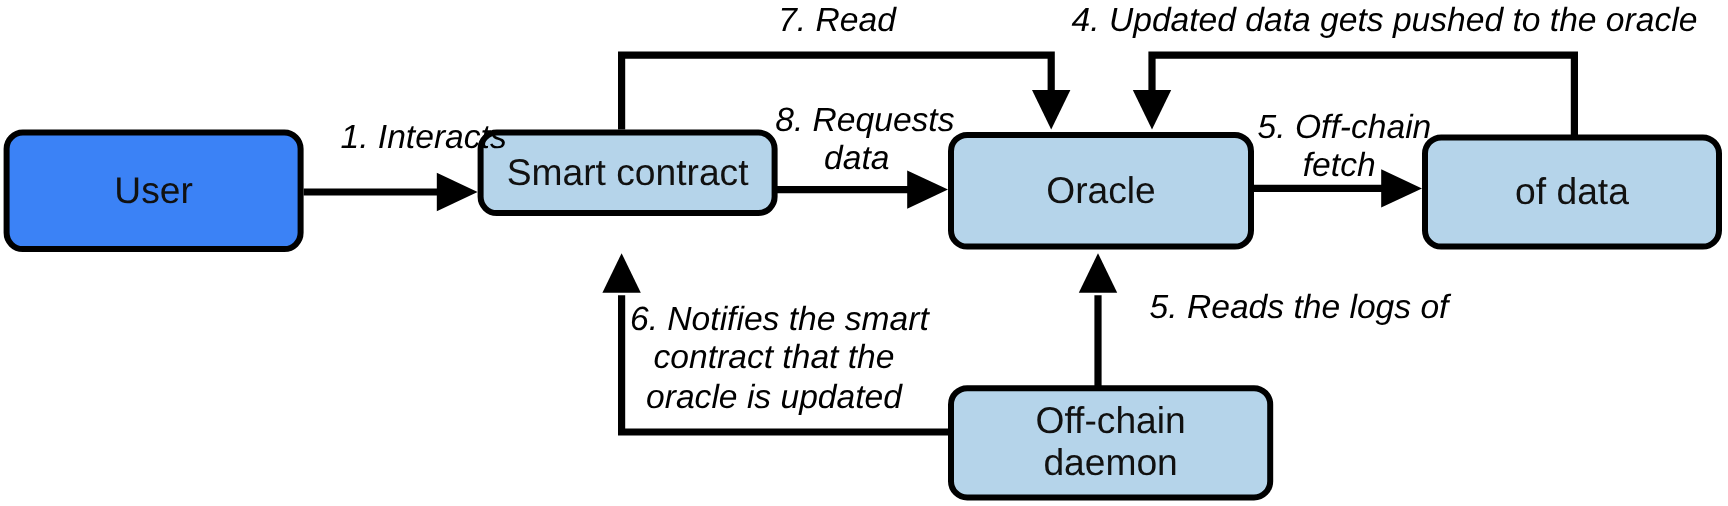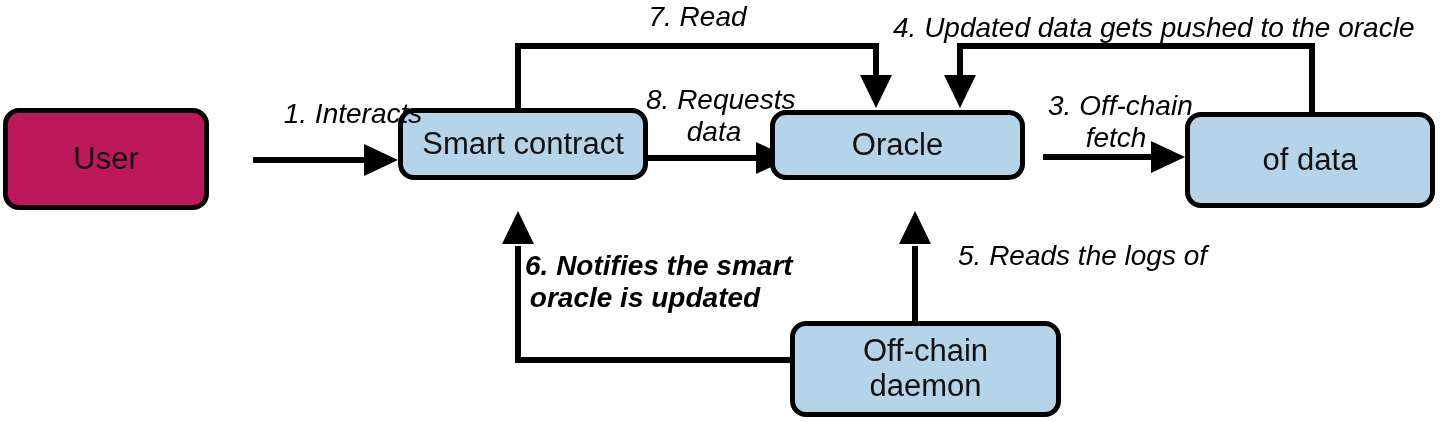--- a/index.html
+++ b/index.html
@@ -64,29 +64,29 @@
       <polygon points="398,160 364,144 364,176"></polygon>
       <polygon points="790,158 756,142 756,174"></polygon>
       <polygon points="1185,157 1151,141 1151,173"></polygon>
       <polygon points="876,108 860,75 892,75"></polygon>
       <polygon points="960,108 944,75 976,75"></polygon>
       <polygon points="915,211 899,244 931,244"></polygon>
       <polygon points="518,211 502,244 534,244"></polygon>
     </g>
   </svg>
 
-  <div class="node" style="left: 3px; top: 108px; width: 206px; height: 102px; background: #be185d; border-color: rgb(0, 0, 0);">
+  <div class="node" style="left: 3px; top: 108px; width: 250px; height: 102px; background: #3b82f6; border-color: rgb(0, 0, 0);">
     <span>User</span>
   </div>
 
   <div class="node" style="left: 398px; top: 108px; width: 250px; height: 72px; background: rgb(181, 212, 234); border-color: rgb(0, 0, 0);">
     <span>Smart contract</span>
   </div>
 
-  <div class="node" style="left: 770px; top: 110px; width: 255px; height: 70px; background: rgb(181, 212, 234); border-color: rgb(0, 0, 0);">
+  <div class="node" style="left: 790px; top: 110px; width: 255px; height: 98px; background: rgb(181, 212, 234); border-color: rgb(0, 0, 0);">
     <span>Oracle</span>
   </div>
 
   <div class="node" style="left: 1185px; top: 112px; width: 250px; height: 96px; background: rgb(181, 212, 234); border-color: rgb(0, 0, 0);">
     <span>of data</span>
   </div>
 
   <div class="node" style="left: 790px; top: 321px; width: 271px; height: 96px; background: rgb(181, 212, 234); border-color: rgb(0, 0, 0);">
     <span>Off-chain</span>
     <span>daemon</span>
@@ -95,34 +95,35 @@
   <div class="edge-label" style="left:255px;top:98px;width:140px;margin-left:28px;">
     <span>1. Interacts</span>
   </div>
 
   <div class="edge-label" style="left:646px;top:84px;width:136px;">
     <span>8. Requests</span>
     <span>data</span>
   </div>
 
   <div class="edge-label" style="left:1048px;top:90px;width:136px;">
-    <span>3. Off-chain</span>
+    <span>5. Off-chain</span>
     <span>fetch</span>
   </div>
 
-  <div class="edge-label" style="left:893px;top:12px;width:506px;">
+  <div class="edge-label" style="left:893px;top:1px;width:506px;">
     <span>4. Updated data gets pushed to the oracle</span>
   </div>
 
   <div class="edge-label" style="left:922px;top:240px;width:238px;margin-left:36px;">
     <span>5. Reads the logs of</span>
   </div>
 
-  <div class="edge-label" style="left:525px;top:250px;width:240px;font-weight:bold;">
+  <div class="edge-label" style="left:525px;top:250px;width:240px;">
     <span>6. Notifies the smart</span>
+    <span>contract that the</span>
     <span>oracle is updated</span>
   </div>
 
   <div class="edge-label" style="left:640px;top:1px;width:115px;">
     <span>7. Read</span>
   </div>
 
 </div>
 
 </body></html>

